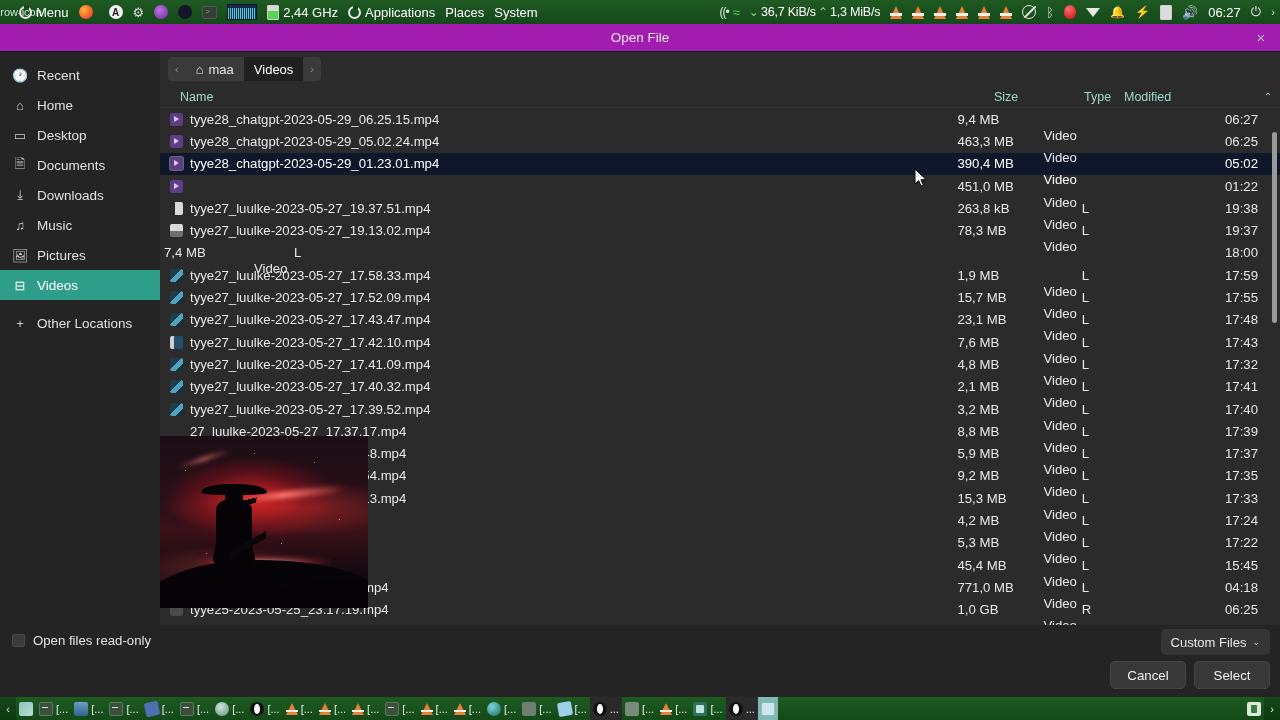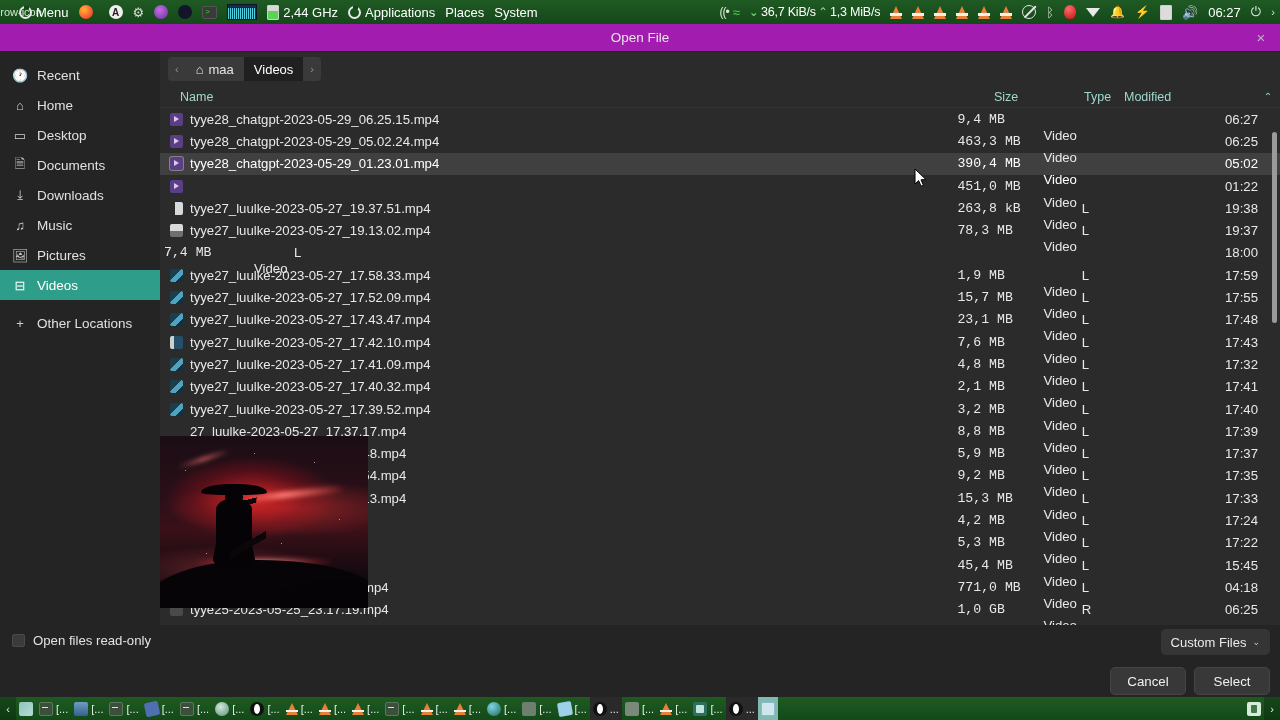--- a/index.html
+++ b/index.html
@@ -104,24 +104,24 @@
   .ch-name { width:830px; padding-left:16px; }
   .ch-size { width:90px; }
   .ch-type { width:40px; }
   .ch-mod  { flex:1; }
   .ch-sort { width:24px; text-align:center; color:#9fd8cc; font-size:10px; }
 
   
   #list { flex:1; overflow:hidden; position:relative; }
   .row { display:flex; align-items:center; height:22.3px; color:#e8e8e8; font-size:13.2px;
     padding-left:4px; cursor:pointer; }
-  .row.sel { background:#404040; color:#ffffff; }
+  .row.sel { background:#0f172a; color:#ffffff; }
   .c-name { width:830px; display:flex; align-items:center; gap:7px; padding-left:6px;
     overflow:hidden; white-space:nowrap; }
-  .c-size { width:90px; text-align:left;font-family:Liberation Mono, monospace; }
+  .c-size { width:90px; text-align:left; }
   .c-type { width:40px;margin-top:32px; }
   .c-extra { width:150px; }
   .c-mod  { flex:1; text-align:right; padding-right:22px; }
   .fic { width:13px; height:13px; flex-shrink:0; border-radius:2px; }
   .fic.v1 { background:#5b3e86; position:relative; }
   .fic.v1::after { content:""; position:absolute; left:4px; top:3px;
     border-left:5px solid #d9cbee; border-top:3.5px solid transparent;
     border-bottom:3.5px solid transparent; }
   .fic.v2 { background:linear-gradient(90deg,#2b2b2b 0 35%,#d9d9d9 35% 100%); }
   .fic.v3 { background:linear-gradient(180deg,#d9d9d9 0 55%,#6f6f6f 55% 100%); }
@@ -179,21 +179,21 @@
 
   
   #dlgfoot { height:72px; background:#242424; position:relative; flex-shrink:0; }
   #readonly { position:absolute; left:12px; top:8px; display:flex; align-items:center; gap:8px;
     color:#e2e2e2; font-size:13.2px; cursor:pointer; }
   .chk { width:13px;height:13px;border-radius:2px;background:#3b3b3b;border:1px solid #4a4a4a; }
   #filterbtn { position:absolute; right:10px; top:4px; height:26px; padding:0 10px;
     background:#353535; border-radius:5px; color:#eaeaea; font-size:13px;
     display:flex; align-items:center; gap:6px; cursor:pointer; }
   .caret { font-size:9px; color:#c9c9c9; }
-  #actionrow { position:absolute; right:10px; bottom:2px; display:flex; gap:8px;padding-left:40px; }
+  #actionrow { position:absolute; right:10px; bottom:8px; display:flex; gap:8px;padding-left:40px; }
   .btn { min-width:76px; height:28px; padding:0 14px; background:#383838; border-radius:5px;
     color:#f0f0f0; font-size:13.3px; display:flex; align-items:center; justify-content:center;
     cursor:pointer; border:1px solid #454545; }
 
   
   #taskbar { position:absolute; left:0; bottom:0; width:1280px; height:23px;
     background:linear-gradient(to bottom,#1e5a22 0%,#134a18 100%);
     display:flex; align-items:center; color:#e8f2e8; font-size:11px; overflow:hidden; }
   .tb-arrow { width:16px; height:23px; display:flex; align-items:center; justify-content:center;
     color:#dfeadf; font-size:11px; background:rgba(0,0,0,.22); flex-shrink:0; cursor:pointer; }

